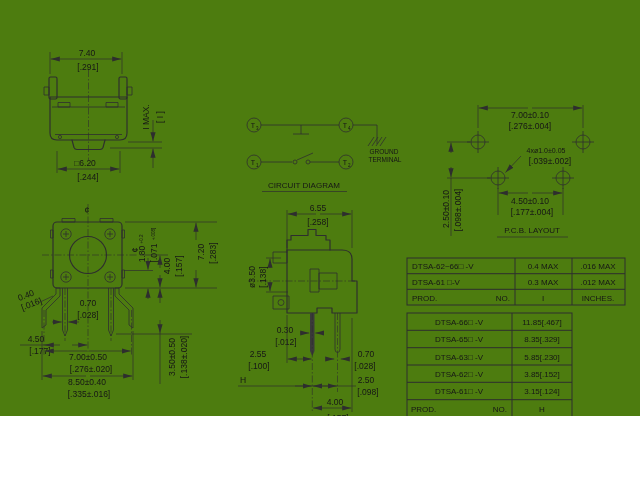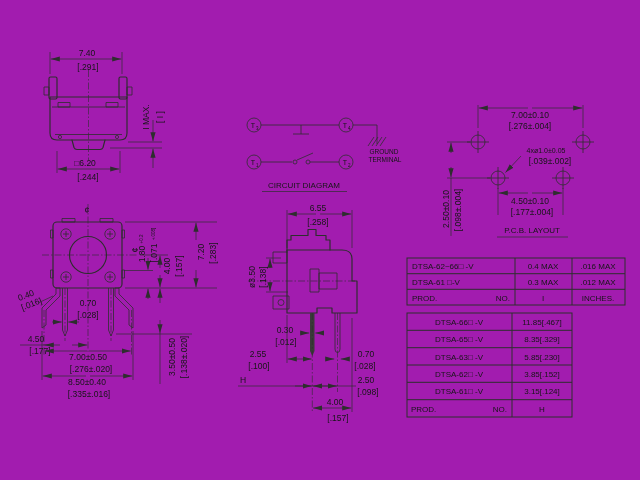--- a/index.html
+++ b/index.html
@@ -1,16 +1,16 @@
 <!DOCTYPE html>
 <html><head>
 <meta charset="utf-8">
 <style>
   html,body{margin:0;padding:0;background:#fff;}
-  .stage{position:relative;width:640px;height:480px;background:#a21caf;overflow:hidden;
+  .stage{position:relative;width:640px;height:416px;background:#4d7c0f;overflow:hidden;
          font-family:"Liberation Sans",sans-serif;}
   svg text{font-family:"Liberation Sans",sans-serif;font-size:8.5px;fill:#161616;}
   .o{fill:none;stroke:#2e2e2e;stroke-width:1.15;stroke-linejoin:round;stroke-linecap:round;}
   .o2{fill:none;stroke:#2e2e2e;stroke-width:.8;stroke-linejoin:round;}
   .d{fill:none;stroke:#2e2e2e;stroke-width:.7;}
   .c{fill:none;stroke:#2e2e2e;stroke-width:.6;stroke-dasharray:7 2 1.5 2;}
   .tb{fill:none;stroke:#2e2e2e;stroke-width:1;}
   .f{fill:#3a3a3a;stroke:none;}
   .mid{text-anchor:middle;}
   .end{text-anchor:end;}

